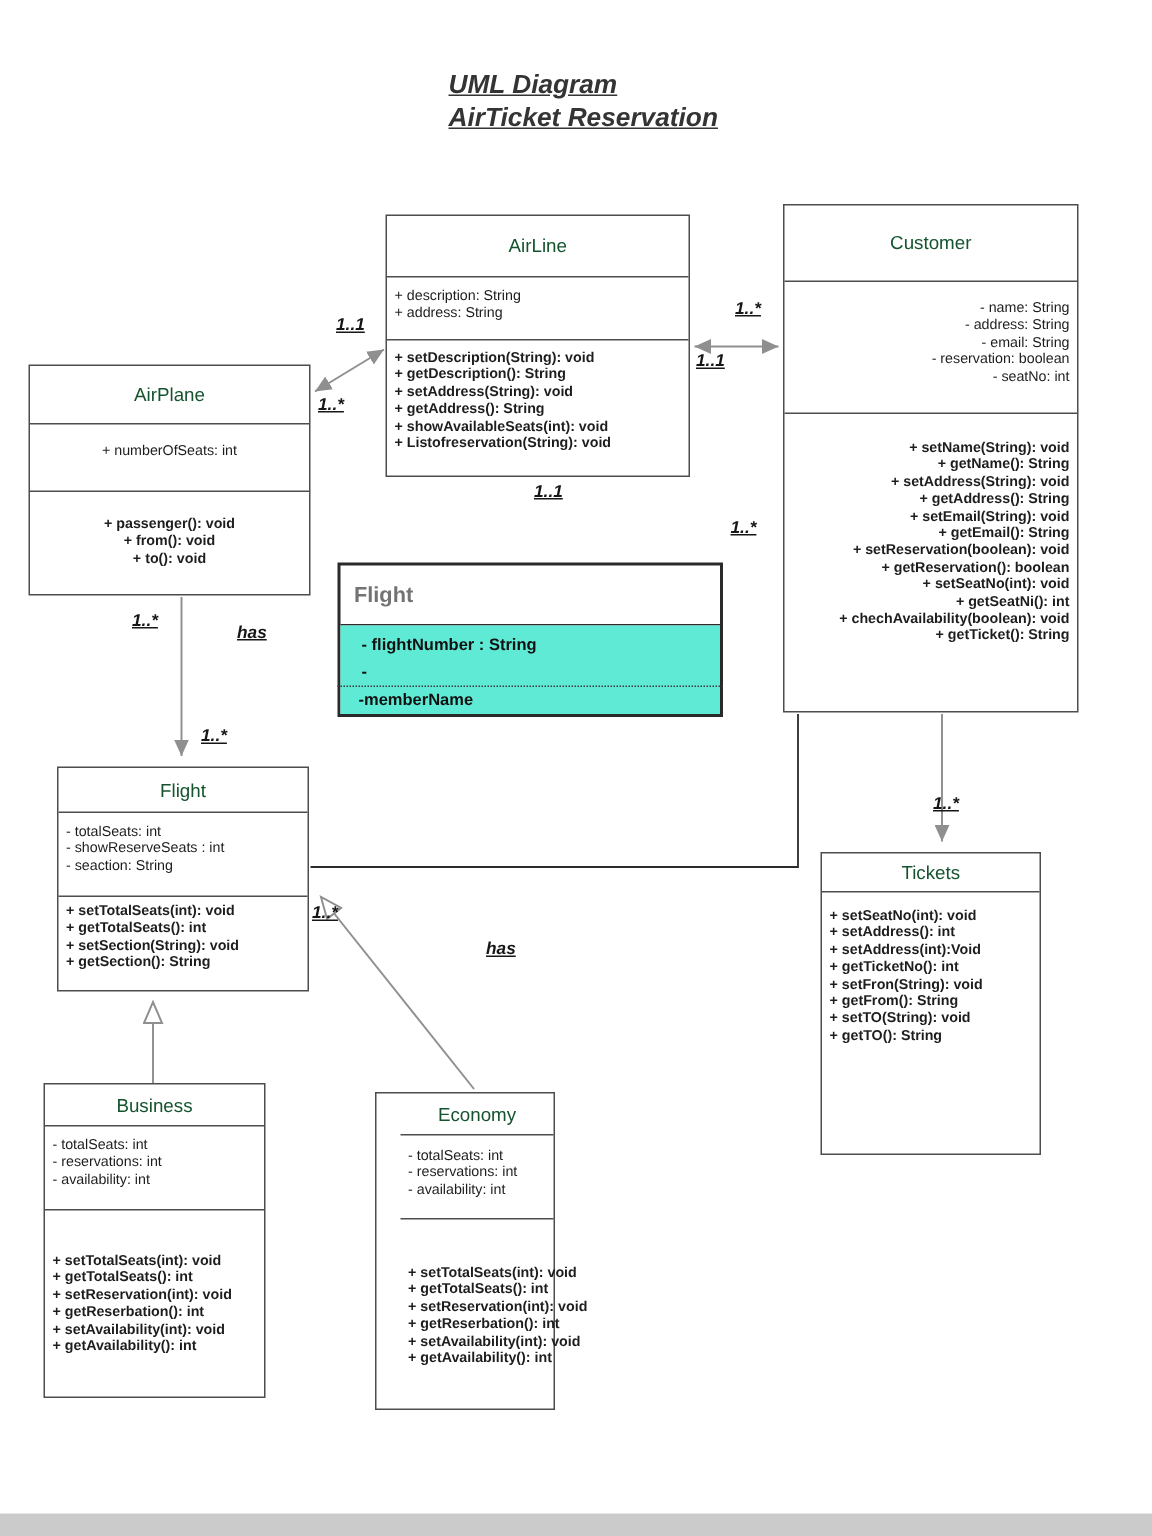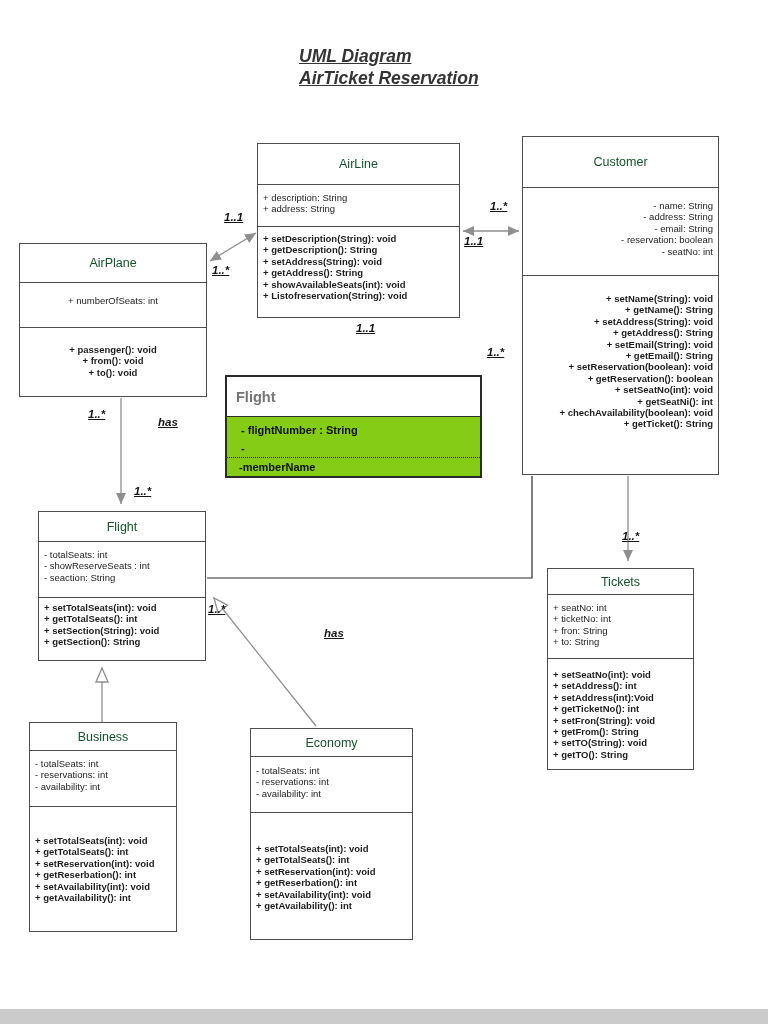--- a/index.html
+++ b/index.html
@@ -48,37 +48,37 @@
   #box-seats .uattrs{height:56px;padding-top:7px;}
   #box-seats .umeths{padding-top:4px;}
   #box-tickets{left:547px;top:568px;width:147px;height:202px;}
   #box-tickets .utitle{height:26px;}
   #box-tickets .uattrs{height:64px;padding-top:7px;}
   #box-tickets .umeths{padding-top:10px;}
   #box-business{left:29px;top:722px;width:148px;height:210px;}
   #box-business .utitle{height:28px;}
   #box-business .uattrs{height:56px;padding-top:7px;}
   #box-business .umeths{padding-top:28px;}
-  #box-economy{left:250px;top:728px;width:163px;height:212px;}
+  #box-economy{left:250px;top:728px;width:120px;height:212px;padding-left:16px;}
   #box-economy .utitle{height:28px;}
   #box-economy .uattrs{height:56px;padding-top:8px;}
   #box-economy .umeths{padding-top:30px;}
   
   #box-flight{
     position:absolute;left:225px;top:375px;width:257px;height:103px;
     box-sizing:border-box;border:2px solid #2a2a2a;background:#fff;
     display:flex;flex-direction:column;
   }
   #box-flight .ftitle{
     box-sizing:border-box;height:40px;border-bottom:1px solid #2a2a2a;
     display:flex;align-items:center;padding-left:9px;
     font-size:14.5px;font-weight:bold;color:#737373;
   }
   #box-flight .fbody{
-    position:relative;flex:1;background:#84cc16;
+    position:relative;flex:1;background:#5eead4;
     font-size:11px;font-weight:bold;color:#111;
   }
   #box-flight .fline1{position:absolute;left:14px;top:7px;white-space:nowrap;}
   #box-flight .fline2{position:absolute;left:14px;top:25px;}
   #box-flight .fdots{position:absolute;left:-2px;right:-2px;top:40px;border-top:1.5px dotted #3a3a3a;}
   #box-flight .ffooter{position:absolute;left:12px;top:44px;white-space:nowrap;}
   
   .mult{
     position:absolute;font-size:11.5px;font-weight:bold;font-style:italic;
     text-decoration:underline;color:#161616;white-space:nowrap;
@@ -189,26 +189,20 @@
     <div class="umeths">
         <div>+ setTotalSeats(int): void</div>
         <div>+ getTotalSeats(): int</div>
         <div>+ setSection(String): void</div>
         <div>+ getSection(): String</div>
       </div>
   </div>
 
   <div class="ubox" id="box-tickets">
     <div class="utitle">Tickets</div>
-    <div class="uattrs">
-        <div>+ seatNo: int</div>
-        <div>+ ticketNo: int</div>
-        <div>+ fron: String</div>
-        <div>+ to: String</div>
-      </div>
     <div class="umeths">
         <div>+ setSeatNo(int): void</div>
         <div>+ setAddress(): int</div>
         <div>+ setAddress(int):Void</div>
         <div>+ getTicketNo(): int</div>
         <div>+ setFron(String): void</div>
         <div>+ getFrom(): String</div>
         <div>+ setTO(String): void</div>
         <div>+ getTO(): String</div>
       </div>

